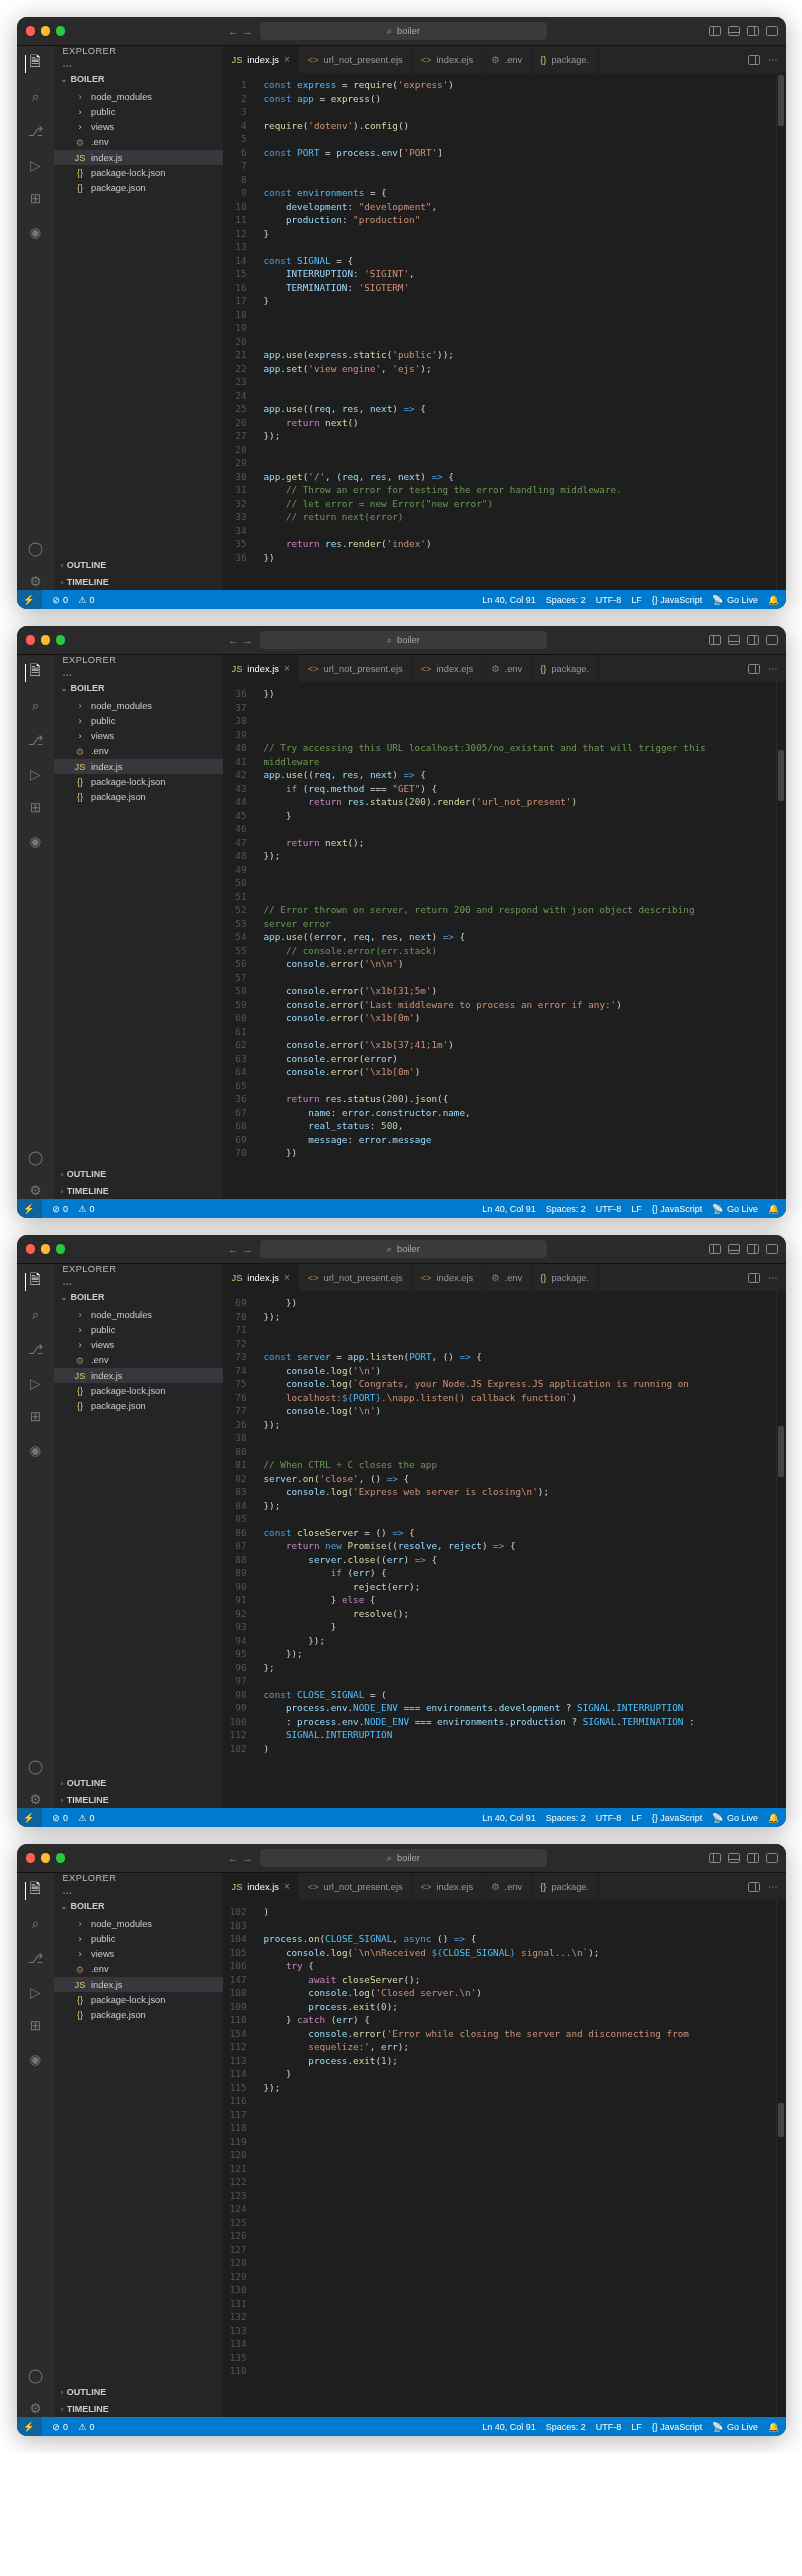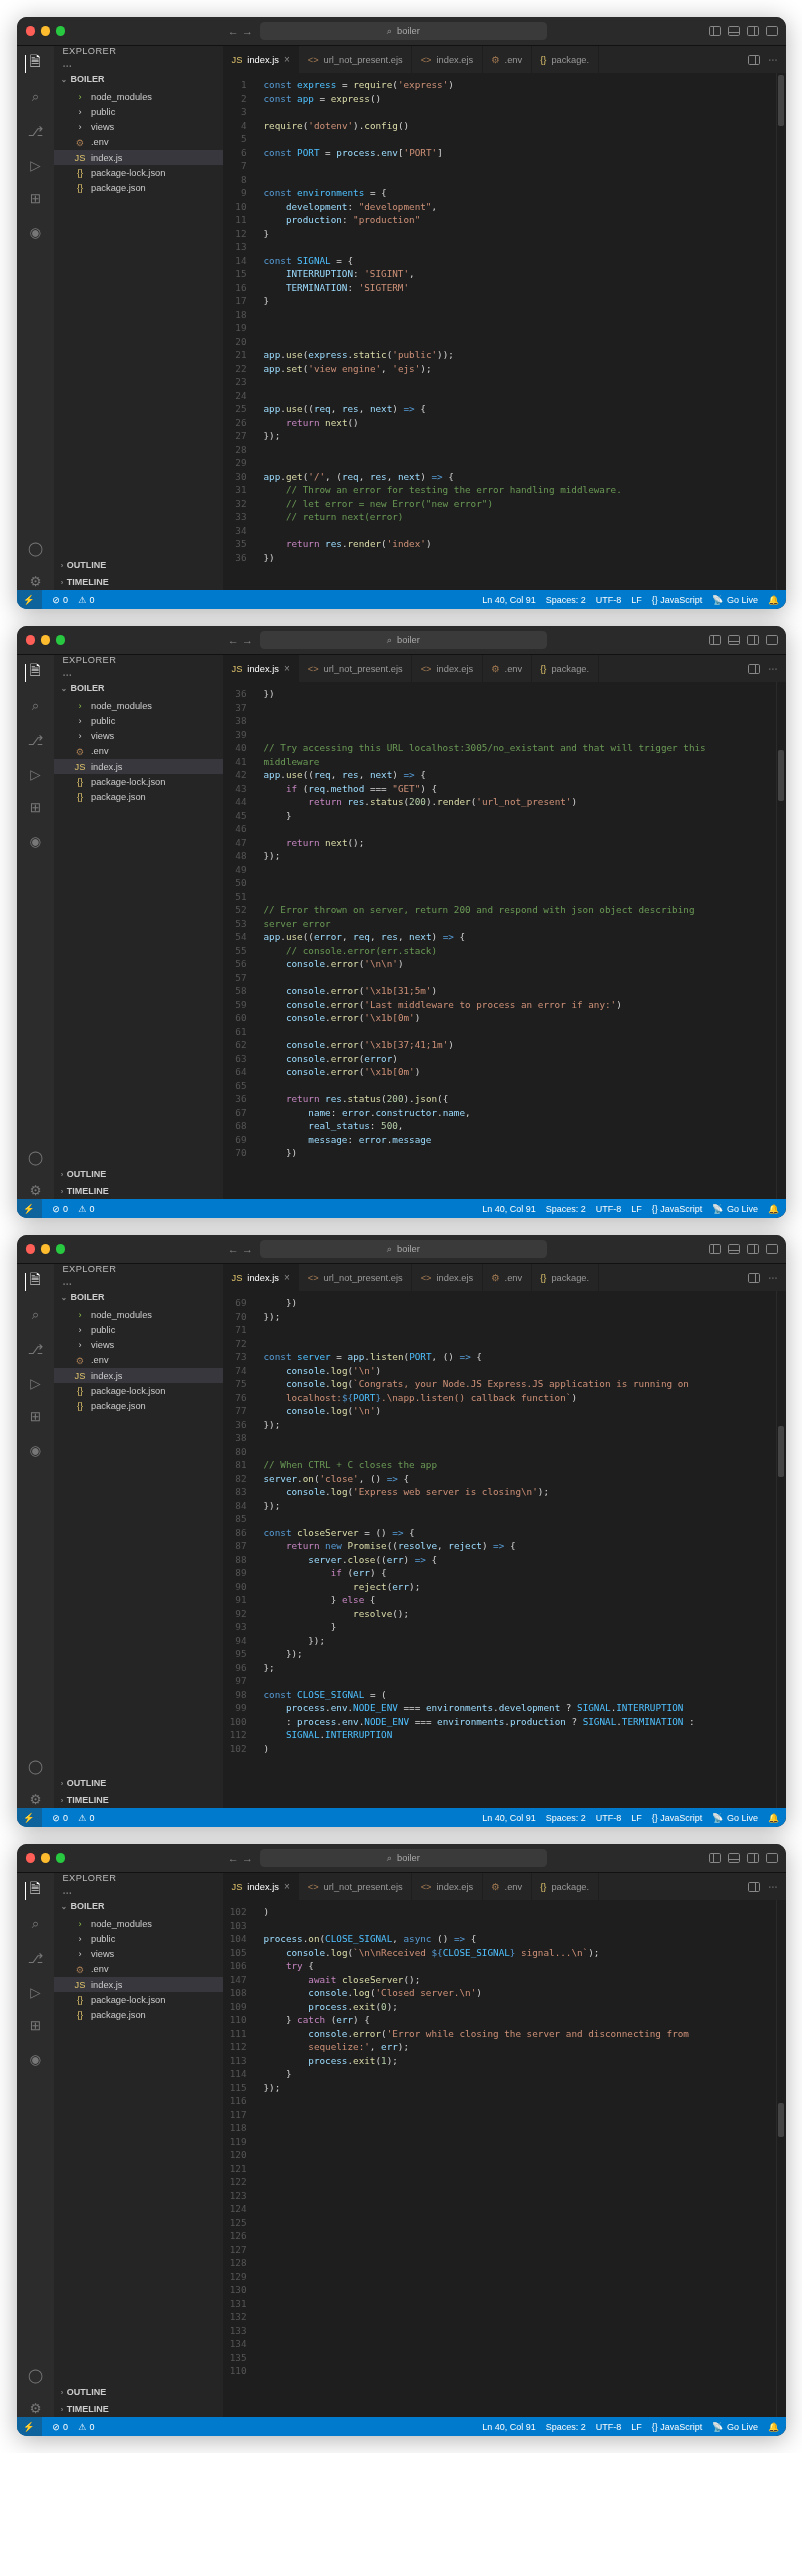--- a/index.html
+++ b/index.html
@@ -718,21 +718,21 @@
     <div class="gutter">
               <div class="ln">102</div>
               <div class="ln">103</div>
               <div class="ln">104</div>
               <div class="ln">105</div>
               <div class="ln">106</div>
               <div class="ln">147</div>
               <div class="ln">108</div>
               <div class="ln">109</div>
               <div class="ln">110</div>
-              <div class="ln">111</div>
+              <div class="ln">154</div>
               <div class="ln">112</div>
               <div class="ln">113</div>
               <div class="ln">114</div>
               <div class="ln">115</div>
               <div class="ln">116</div>
               <div class="ln">117</div>
               <div class="ln">118</div>
               <div class="ln">119</div>
               <div class="ln">120</div>
               <div class="ln">121</div>

